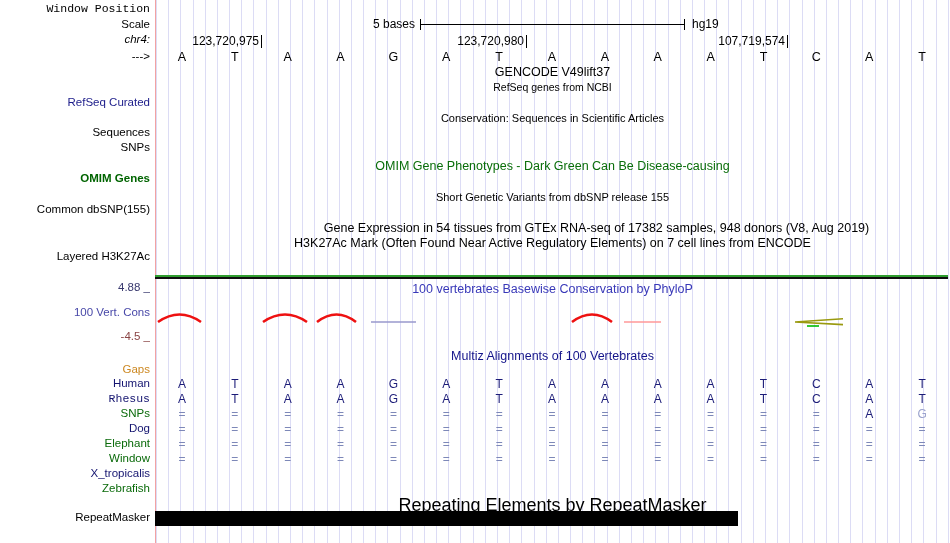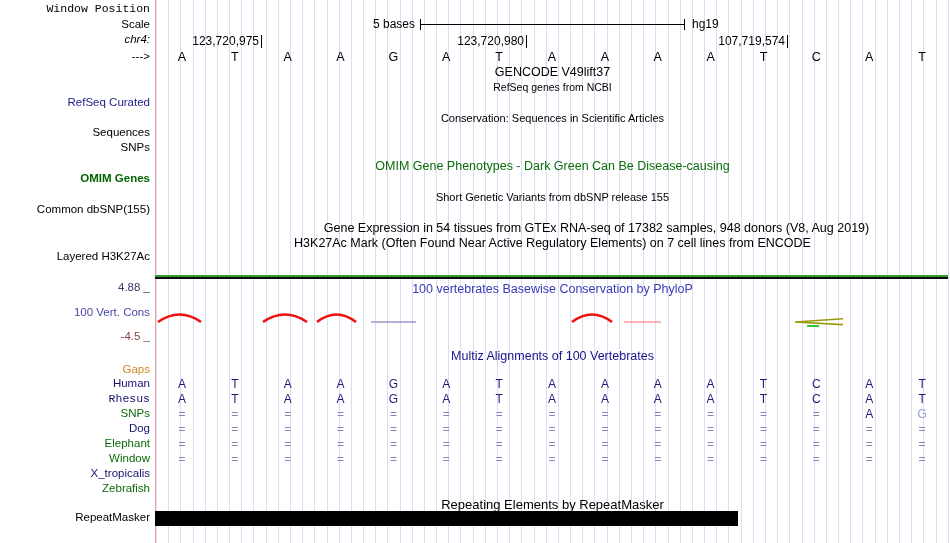--- a/index.html
+++ b/index.html
@@ -89,21 +89,21 @@
   <div>
       <div class="center-label" style="top: 65px; color: rgb(0, 0, 0); font-size: 12.5px;">GENCODE V49lift37</div>
       <div class="center-label" style="top: 80px; color: rgb(0, 0, 0); font-size: 10.5px;">RefSeq genes from NCBI</div>
       <div class="center-label" style="top: 111px; color: rgb(0, 0, 0); font-size: 11px;">Conservation: Sequences in Scientific Articles</div>
       <div class="center-label" style="top: 159px; color: rgb(10, 110, 10); font-size: 12.5px;">OMIM Gene Phenotypes - Dark Green Can Be Disease-causing</div>
       <div class="center-label" style="top: 190px; color: rgb(0, 0, 0); font-size: 11px;">Short Genetic Variants from dbSNP release 155</div>
       <div class="center-label" style="top: 221px; color: rgb(0, 0, 0); font-size: 12.5px; padding-left: 44px;">Gene Expression in 54 tissues from GTEx RNA-seq of 17382 samples, 948 donors (V8, Aug 2019)</div>
       <div class="center-label" style="top: 236px; color: rgb(0, 0, 0); font-size: 12.5px;">H3K27Ac Mark (Often Found Near Active Regulatory Elements) on 7 cell lines from ENCODE</div>
       <div class="center-label" style="top: 282px; color: rgb(56, 56, 184); font-size: 12.5px;">100 vertebrates Basewise Conservation by PhyloP</div>
       <div class="center-label" style="top: 349px; color: rgb(20, 20, 138); font-size: 12.5px;">Multiz Alignments of 100 Vertebrates</div>
-      <div class="center-label" style="top: 498px; color: rgb(0, 0, 0); font-size: 13px;">Repeating Elements by RepeatMasker</div>
+      <div class="center-label" style="top: 498px; color: rgb(0, 0, 0); font-size: 18px;">Repeating Elements by RepeatMasker</div>
     </div>
   <div>
       <div class="aln" style="left: 181.935px; top: 377px; color: rgb(28, 28, 120);">A</div>
       <div class="aln" style="left: 234.805px; top: 377px; color: rgb(28, 28, 120);">T</div>
       <div class="aln" style="left: 287.675px; top: 377px; color: rgb(28, 28, 120);">A</div>
       <div class="aln" style="left: 340.545px; top: 377px; color: rgb(28, 28, 120);">A</div>
       <div class="aln" style="left: 393.415px; top: 377px; color: rgb(28, 28, 120);">G</div>
       <div class="aln" style="left: 446.285px; top: 377px; color: rgb(28, 28, 120);">A</div>
       <div class="aln" style="left: 499.155px; top: 377px; color: rgb(28, 28, 120);">T</div>
       <div class="aln" style="left: 552.025px; top: 377px; color: rgb(28, 28, 120);">A</div>

